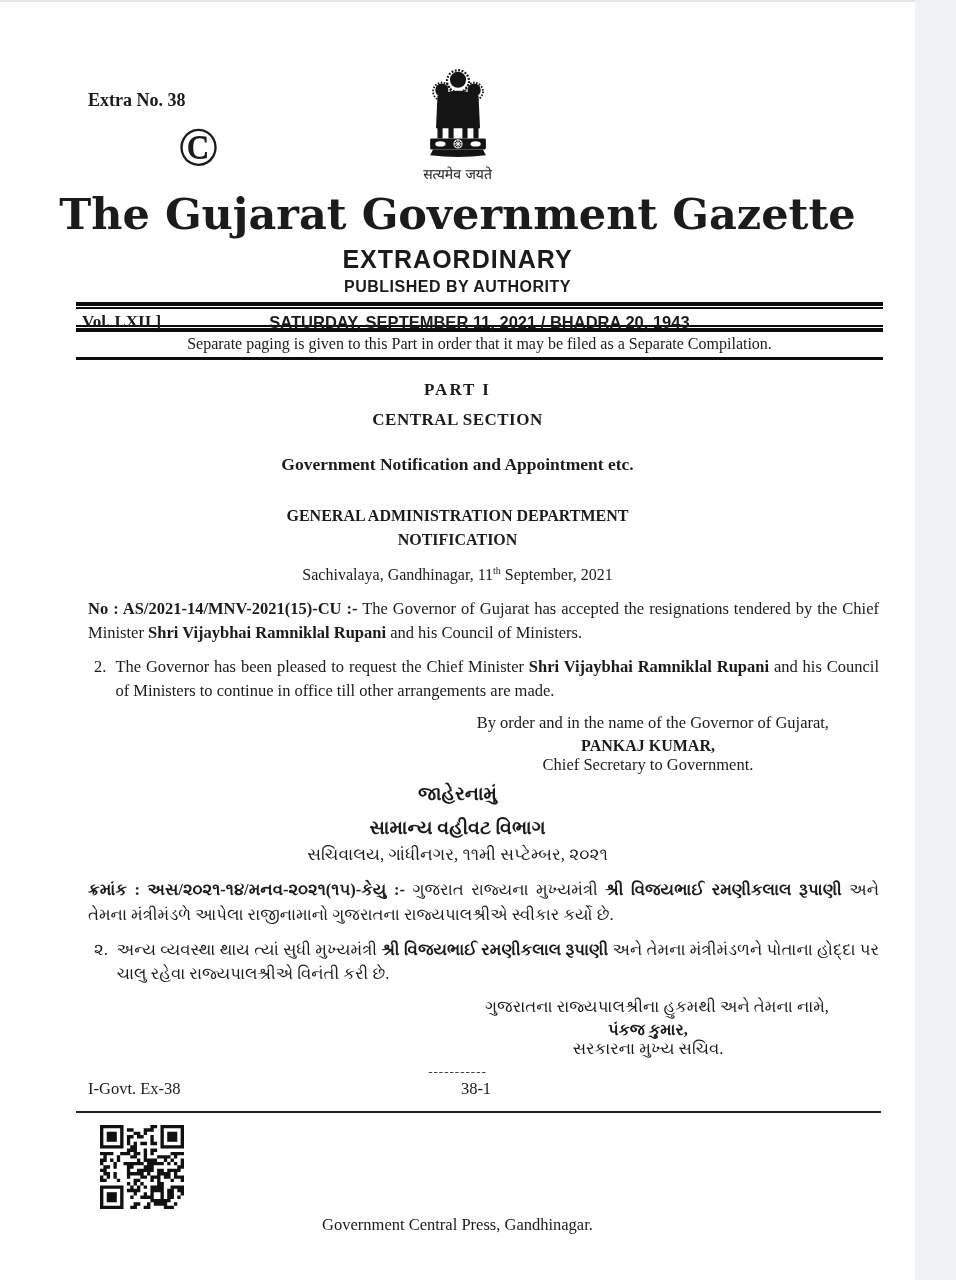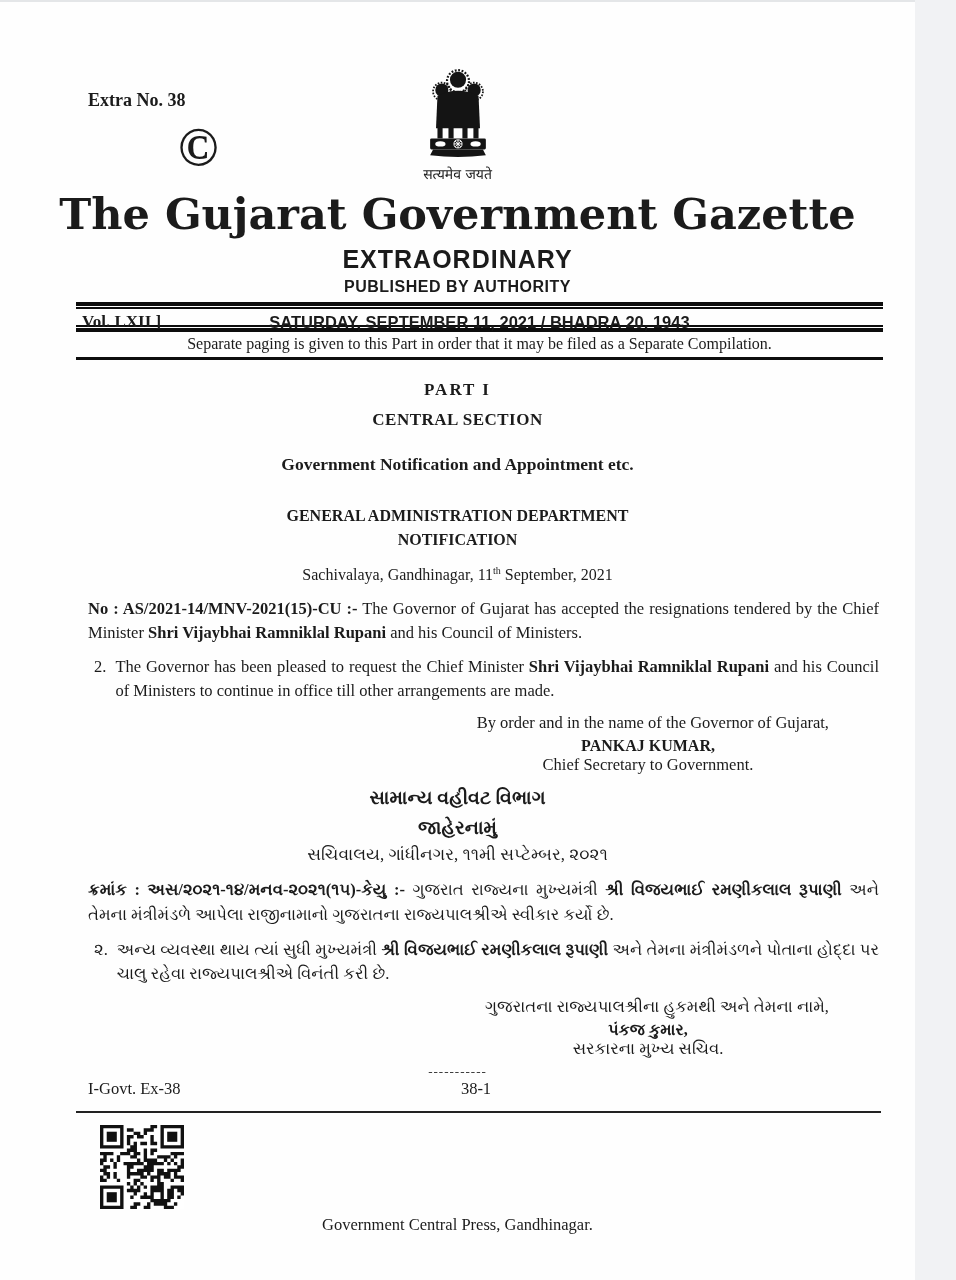--- a/index.html
+++ b/index.html
@@ -145,22 +145,22 @@
       <p class="body-para"><span>The Governor has been pleased to request the Chief Minister </span><b>Shri Vijaybhai Ramniklal Rupani</b><span> and his Council of Ministers to continue in office till other arrangements are made.</span></p>
     </div>
 
     <div class="by-order">By order and in the name of the Governor of Gujarat,</div>
     <div class="sig-block">
       <div class="sig-name">PANKAJ KUMAR,</div>
       <div class="sig-title">Chief Secretary to Government.</div>
     </div>
   </div>
 
+  <div class="h-center guj guj-doctype">જાહેરનામું</div>
   <div class="h-center guj guj-dept">સામાન્ય વહીવટ વિભાગ</div>
-  <div class="h-center guj guj-doctype">જાહેરનામું</div>
   <div class="h-center guj guj-date">સચિવાલય, ગાંધીનગર, ૧૧મી સપ્ટેમ્બર, ૨૦૨૧</div>
 
   <div class="content guj">
     <p class="guj-para"><b>ક્રમાંક : અસ/૨૦૨૧-૧૪/મનવ-૨૦૨૧(૧૫)-કેયુ :-</b><span> ગુજરાત રાજ્યના મુખ્યમંત્રી </span><b>શ્રી વિજયભાઈ રમણીકલાલ રૂપાણી</b><span> અને તેમના મંત્રીમંડળે આપેલા રાજીનામાનો ગુજરાતના રાજ્યપાલશ્રીએ સ્વીકાર કર્યો છે.</span></p>
 
     <div class="numbered">
       <span class="num">૨.</span>
       <p class="guj-para" style="margin-top:0"><span>અન્ય વ્યવસ્થા થાય ત્યાં સુધી મુખ્યમંત્રી </span><b>શ્રી વિજયભાઈ રમણીકલાલ રૂપાણી</b><span> અને તેમના મંત્રીમંડળને પોતાના હોદ્દા પર ચાલુ રહેવા રાજ્યપાલશ્રીએ વિનંતી કરી છે.</span></p>
     </div>
 

